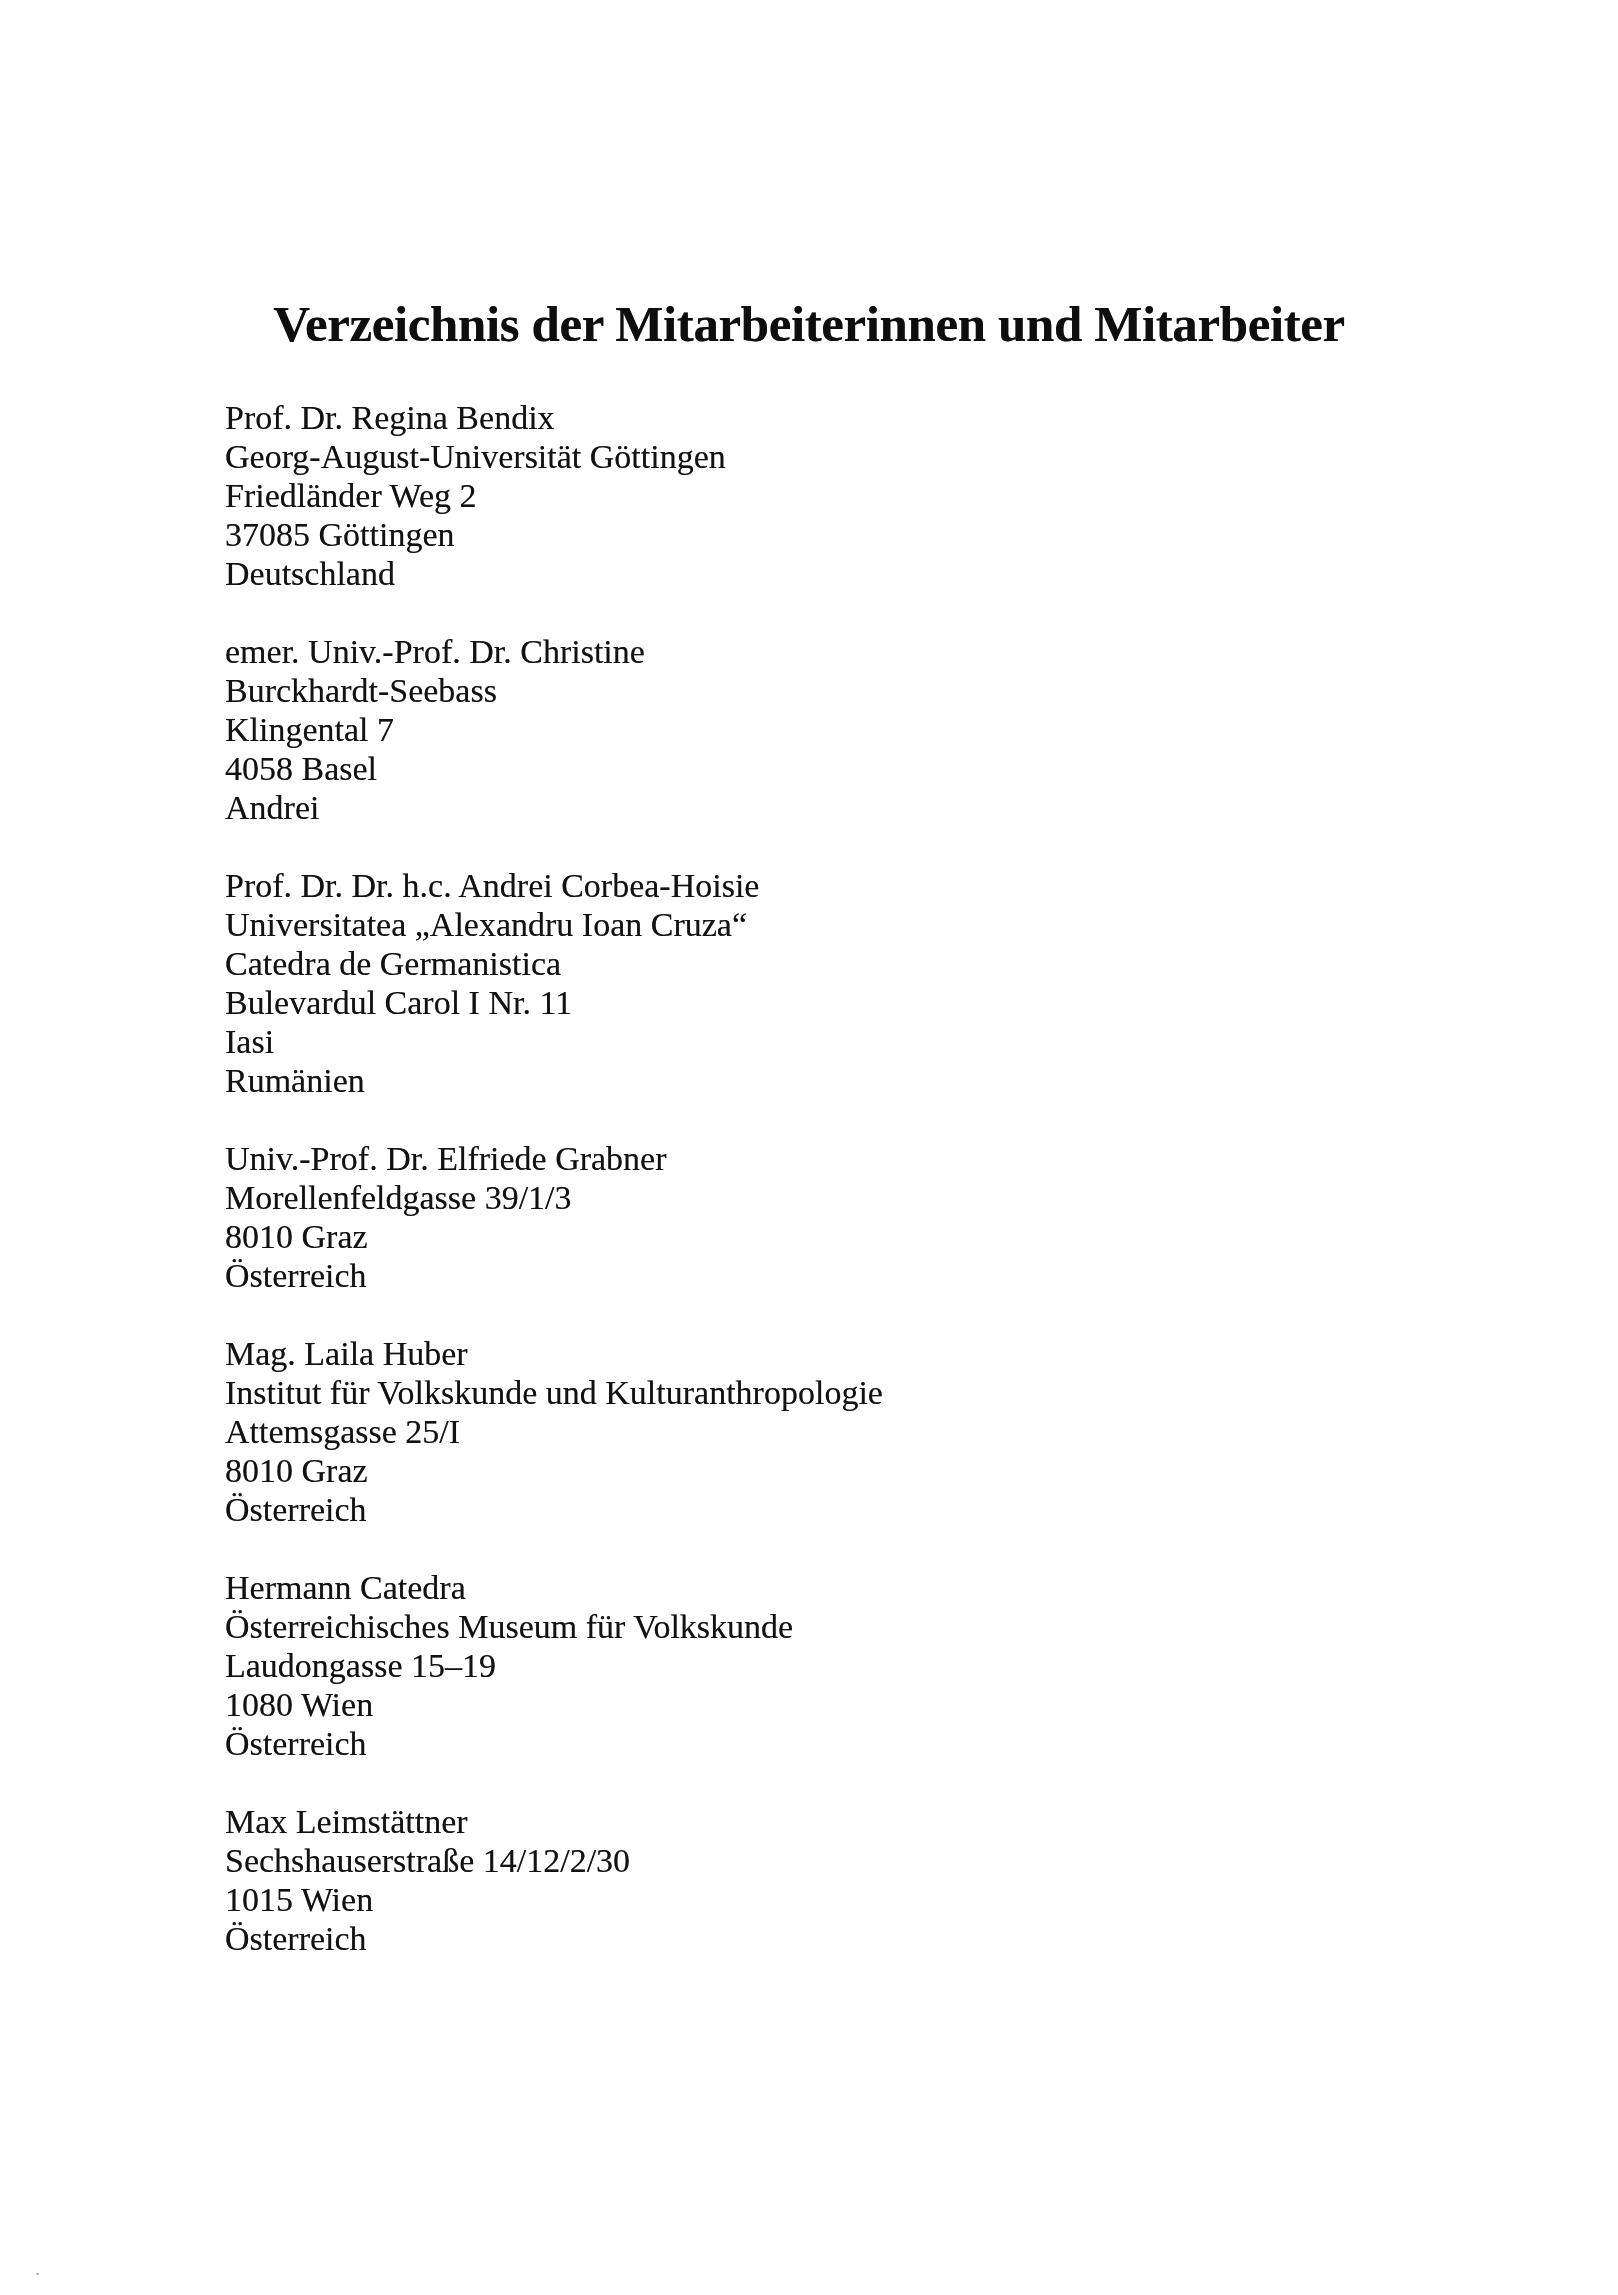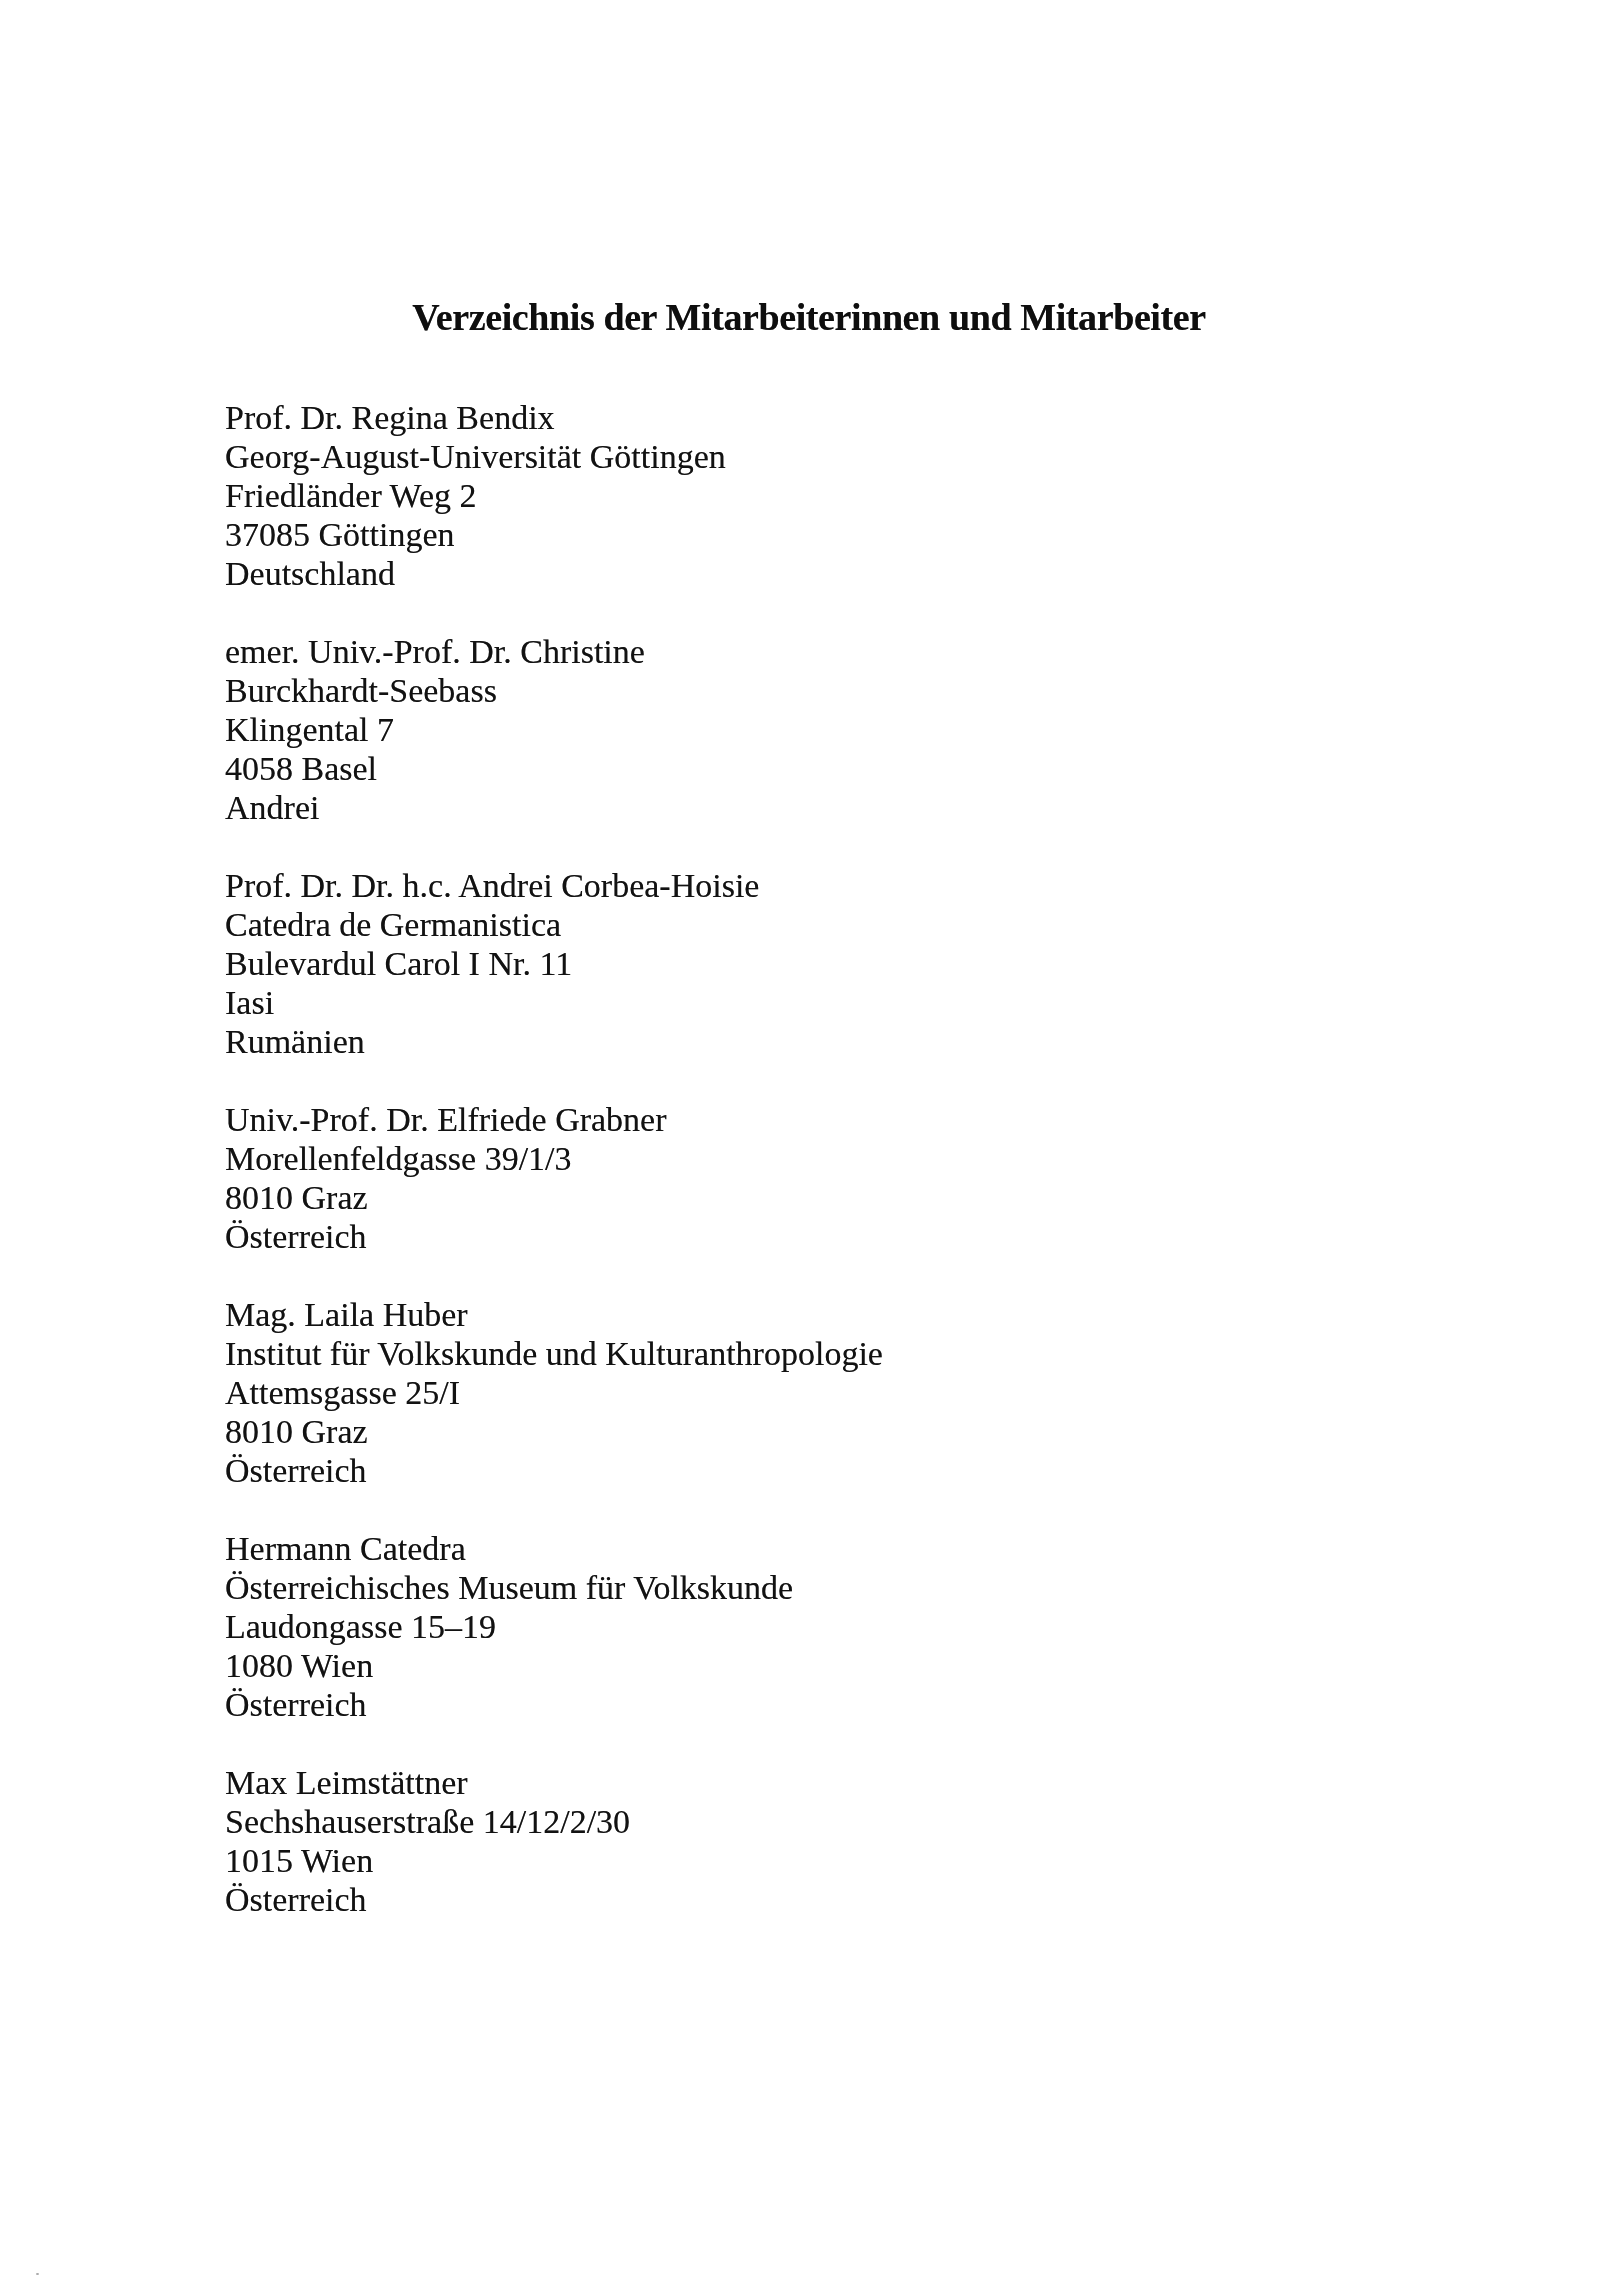--- a/index.html
+++ b/index.html
@@ -16,21 +16,21 @@
     font-family: "Liberation Serif", "DejaVu Serif", serif;
     color: #121212;
   }
   .doc-title {
     position: absolute;
     top: 295px;
     left: 0;
     width: 100%;
     margin: 0;
     text-align: center;
-    font-size: 38px;
+    font-size: 51px;
     font-weight: bold;
     letter-spacing: -0.4px;
     color: #0e0e0e;
     text-shadow: 0 0 0.6px rgba(0,0,0,0.55);
   }
   .contributors {
     position: absolute;
     left: 225px;
     top: 398px;
     width: 1214px;
@@ -75,20 +75,21 @@
     <section class="contributor-block">
       <div class="ln">emer. Univ.-Prof. Dr. Christine</div>
       <div class="ln">Burckhardt-Seebass</div>
       <div class="ln">Klingental 7</div>
       <div class="ln">4058 Basel</div>
       <div class="ln">Andrei</div>
     </section>
 
     <section class="contributor-block">
       <div class="ln">Prof. Dr. Dr. h.c. Andrei Corbea-Hoisie</div>
+      <div class="ln">Universitatea „Alexandru Ioan Cruza“</div>
       <div class="ln">Catedra de Germanistica</div>
       <div class="ln">Bulevardul Carol I Nr. 11</div>
       <div class="ln">Iasi</div>
       <div class="ln">Rumänien</div>
     </section>
 
     <section class="contributor-block">
       <div class="ln">Univ.-Prof. Dr. Elfriede Grabner</div>
       <div class="ln">Morellenfeldgasse 39/1/3</div>
       <div class="ln">8010 Graz</div>

